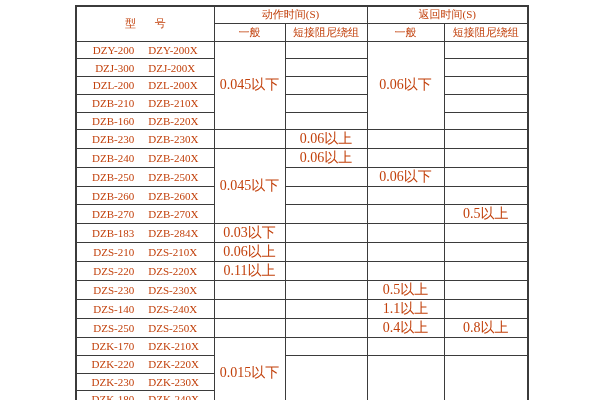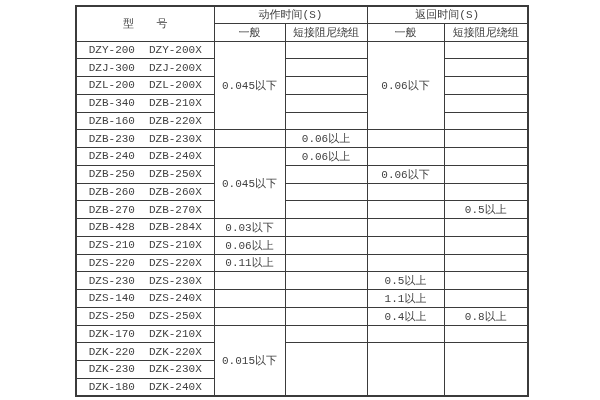--- a/index.html
+++ b/index.html
@@ -6,22 +6,22 @@
     margin: 0;
     padding: 0;
     background: #ffffff;
   }
   .stage {
     position: relative;
     width: 600px;
     height: 400px;
     background: #ffffff;
     overflow: hidden;
-    font-family: Liberation Mono, monospace;
-    color: #404040;
+    font-family: Liberation Serif, serif;
+    color: #c2410c;
   }
   table.spec {
     position: absolute;
     left: 75px;
     top: 5px;
     width: 452px;
     border-collapse: collapse;
     table-layout: fixed;
     border: 2px solid #3b3b3b;
     font-size: 11px;
@@ -34,21 +34,21 @@
     vertical-align: middle;
     font-weight: 400;
     white-space: nowrap;
     overflow: hidden;
   }
   thead tr.h1 { height: 17px; }
   thead tr.h2 { height: 18px; padding-left: 28px; }
   tbody tr    { height: 17.75px; }
   th.model-hdr { letter-spacing: 8px; text-indent: 8px; }
   td.model-cell span.m-a { margin-right: 14px; }
-  td.val-cell { font-size: 11px; }
+  td.val-cell { font-size: 14px; }
 </style>
 </head>
 <body>
 
 <div class="stage">
   <table class="spec">
     <colgroup>
       <col style="width:138px">
       <col style="width:71px">
       <col style="width:82px">
@@ -80,21 +80,21 @@
           <td class="model-cell"><span class="m-a">DZJ-300</span><span class="m-b">DZJ-200X</span></td>
           <td class="val-cell"></td>
           <td class="val-cell"></td>
         </tr>
         <tr>
           <td class="model-cell"><span class="m-a">DZL-200</span><span class="m-b">DZL-200X</span></td>
           <td class="val-cell"></td>
           <td class="val-cell"></td>
         </tr>
         <tr>
-          <td class="model-cell"><span class="m-a">DZB-340</span><span class="m-b">DZB-210X</span></td>
+          <td class="model-cell"><span class="m-a">DZB-210</span><span class="m-b">DZB-210X</span></td>
           <td class="val-cell"></td>
           <td class="val-cell"></td>
         </tr>
         <tr>
           <td class="model-cell"><span class="m-a">DZB-160</span><span class="m-b">DZB-220X</span></td>
           <td class="val-cell"></td>
           <td class="val-cell"></td>
         </tr>
         <tr>
           <td class="model-cell"><span class="m-a">DZB-230</span><span class="m-b">DZB-230X</span></td>
@@ -122,21 +122,21 @@
           <td class="val-cell"></td>
           <td class="val-cell"></td>
         </tr>
         <tr>
           <td class="model-cell"><span class="m-a">DZB-270</span><span class="m-b">DZB-270X</span></td>
           <td class="val-cell"></td>
           <td class="val-cell"></td>
           <td class="val-cell">0.5以上</td>
         </tr>
         <tr>
-          <td class="model-cell"><span class="m-a">DZB-428</span><span class="m-b">DZB-284X</span></td>
+          <td class="model-cell"><span class="m-a">DZB-183</span><span class="m-b">DZB-284X</span></td>
           <td class="val-cell">0.03以下</td>
           <td class="val-cell"></td>
           <td class="val-cell"></td>
           <td class="val-cell"></td>
         </tr>
         <tr>
           <td class="model-cell"><span class="m-a">DZS-210</span><span class="m-b">DZS-210X</span></td>
           <td class="val-cell">0.06以上</td>
           <td class="val-cell"></td>
           <td class="val-cell"></td>

